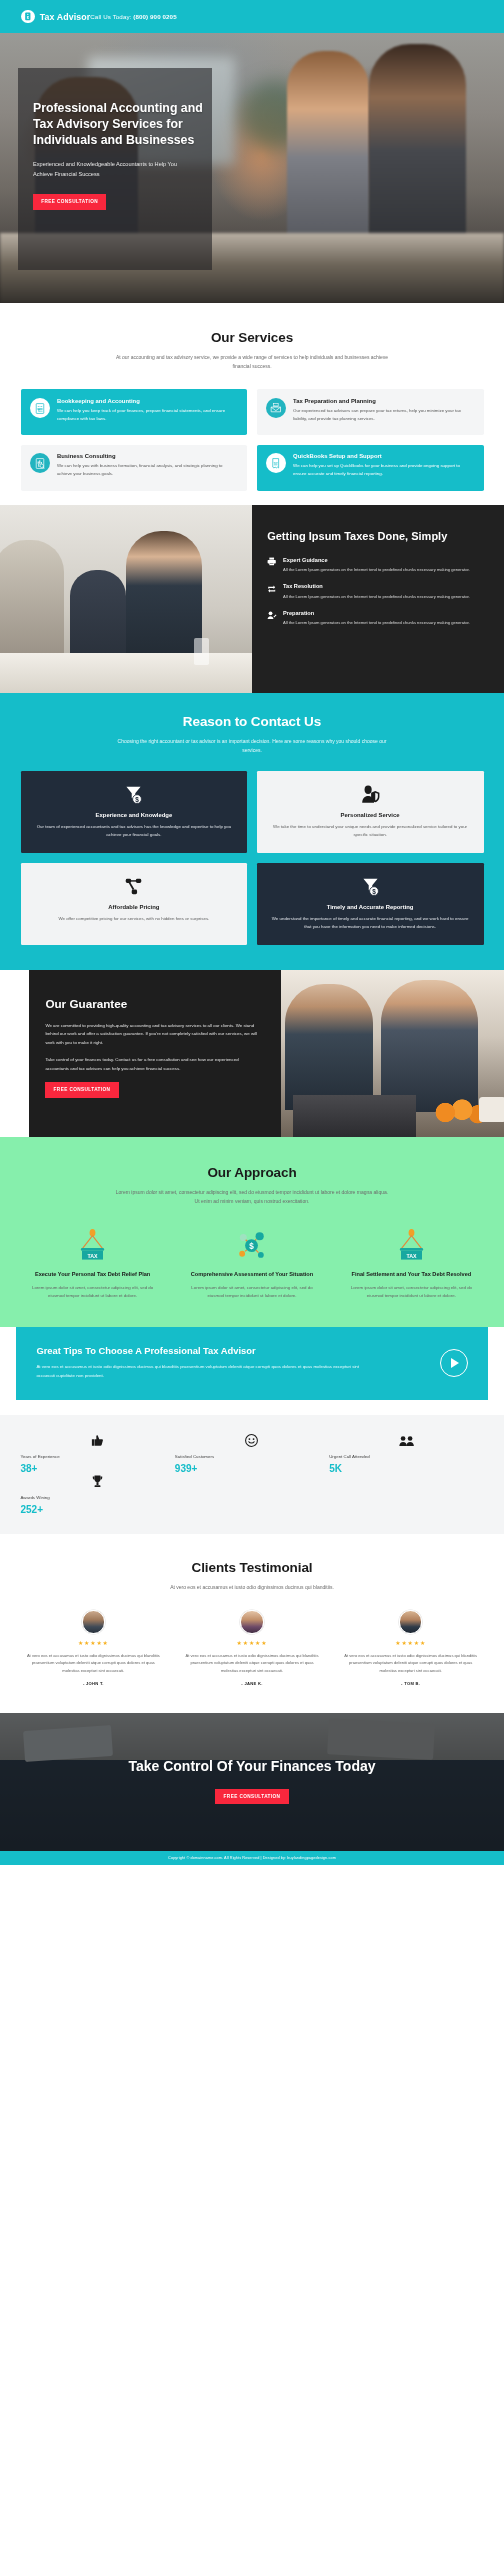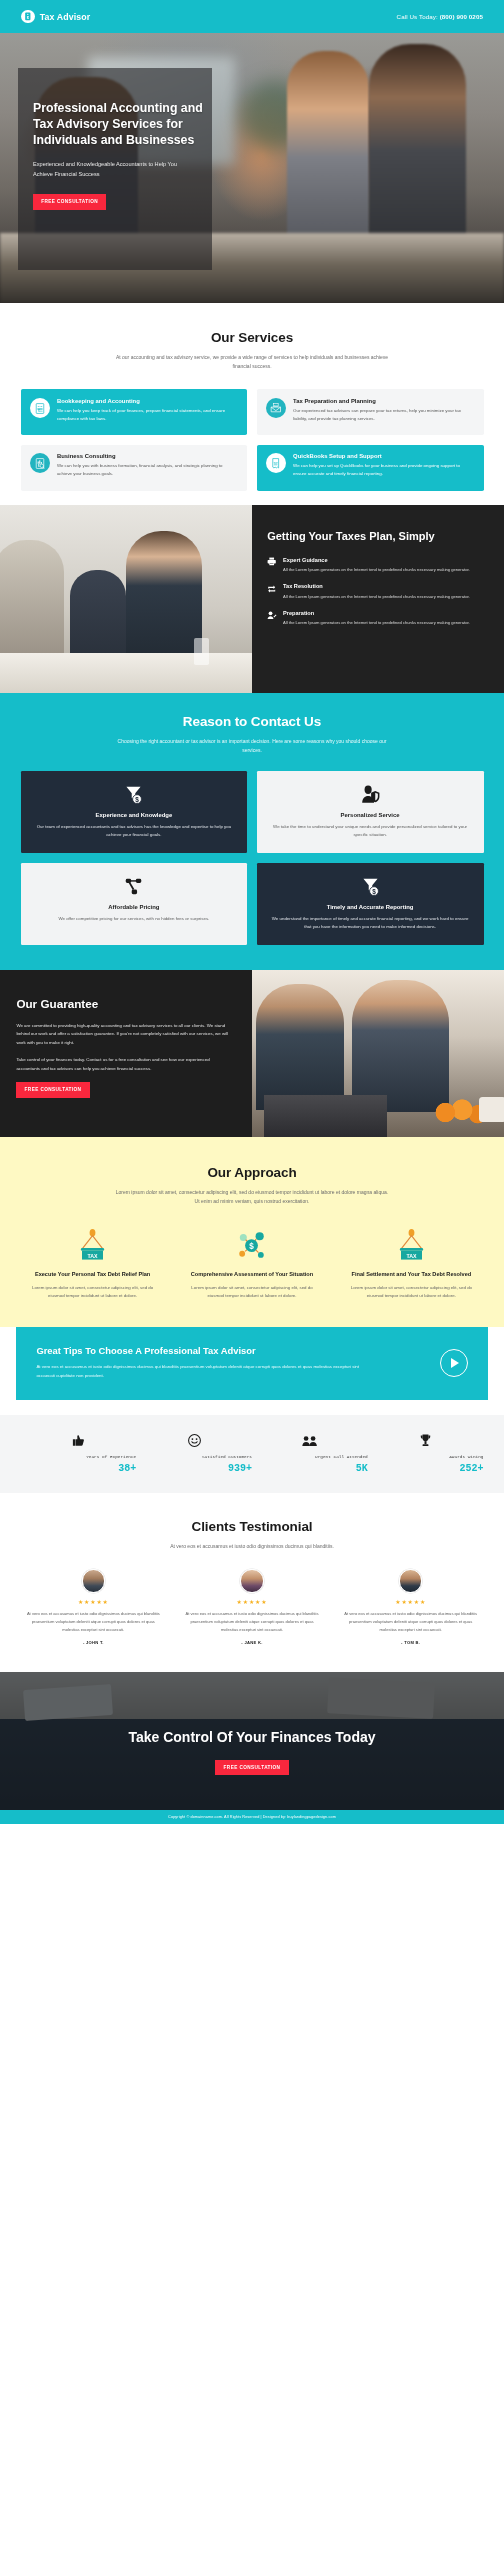--- a/index.html
+++ b/index.html
@@ -12,21 +12,20 @@
   }
   .wrap { width:504px; margin:0 auto; }
   .container { width:463px; margin:0 auto; }
 
   
   .topbar {
     background:#15bdc9;
     height:33px;
     display:flex;
     align-items:center;
-    justify-content:space-between;
     padding:0 21px;
   }
   .brand { display:flex; align-items:center; gap:5.3px; }
   .brand-mark {
     width:13.5px; height:13.5px; border-radius:50%;
     background:#fff; display:flex; align-items:center; justify-content:center;
     flex:0 0 auto;
   }
   .brand-mark svg { display:block; }
   .brand-name {
@@ -175,37 +174,37 @@
   .rcard-ico { height:22px; display:flex; align-items:center; justify-content:center; margin-bottom:6.5px; }
   .rcard-h { font-size:5.9px; font-weight:bold; margin-bottom:5.3px; }
   .rcard-p { font-size:4.4px; line-height:1.8; }
   .rcard.dark .rcard-h { color:#fff; }
   .rcard.dark .rcard-p { color:#dfe3e8; }
   .rcard.light .rcard-h { color:#1b1b1b; }
   .rcard.light .rcard-p { color:#5c5c5c; }
 
   
   .guar { display:flex; min-height:167px; }
-  .guar-left { width:252px; background:#1e1e1e; color:#fff; padding:27px 19px 0 16.4px; }
+  .guar-left { width:252px; background:#1e1e1e; color:#fff; padding:27px 19px 0 16.4px;margin-left:29px; }
   .guar-h { font-size:11.7px; font-weight:bold; margin-bottom:11.7px; }
   .guar-p { font-size:4.4px; line-height:1.95; color:#e2e2e2; margin-bottom:8.8px; }
   .guar-right { flex:1; position:relative; overflow:hidden;
     background:linear-gradient(180deg,#d8cec2 0%,#b4a header 60%,#8e8madem 100%); }
   .gp-bg{position:absolute;inset:0;background:linear-gradient(180deg,#efe9e0 0%,#cfc6ba 40%,#6d6256 100%);}
   .gp-m1{position:absolute;left:3.5px;top:14px;width:88px;height:126px;background:linear-gradient(180deg,#d5b79c 0%,#b98f6d 18%,#3b4855 40%,#222b35 100%);border-radius:39px 39px 0 0;}
   .gp-m2{position:absolute;left:100px;top:10.6px;width:97px;height:132px;background:linear-gradient(180deg,#e0c2a6 0%,#c89a76 18%,#4a5563 38%,#262f3a 100%);border-radius:42px 42px 0 0;}
   .gp-lap{position:absolute;left:11.7px;bottom:0;width:123px;height:42px;background:linear-gradient(180deg,#4a4a4e,#2b2b2f);}
   .gp-oranges{position:absolute;right:15.2px;bottom:7px;width:56px;height:35px;
     background:radial-gradient(circle at 22% 50%,#f08b21 0 9.4px,transparent 10px),
                radial-gradient(circle at 52% 42%,#f59a2e 0 10px,transparent 10.6px),
                radial-gradient(circle at 80% 55%,#e8831c 0 8.8px,transparent 9.4px);}
   .gp-cup{position:absolute;right:-2.3px;bottom:15.2px;width:27px;height:24.6px;background:#efeae2;border-radius:3.5px;}
 
   
-  .approach { padding:28px 0 27px; background:#fef9c3; }
+  .approach { padding:28px 0 27px; background:#86efac; }
   .app-grid {
     display:grid; grid-template-columns:1fr 1fr 1fr; gap:15.2px; margin-top:20px;
     text-align:center;
   }
   .app-ico { height:35px; display:flex; align-items:flex-end; justify-content:center; margin-bottom:8.2px; }
   .app-h { font-size:5.6px; font-weight:bold; color:#1b1b1b; line-height:1.5; margin-bottom:5.9px; }
   .app-p { font-size:4.4px; line-height:1.85; color:#646464; padding:0 8.2px; }
 
   
   .tips { background:#15bdc9; margin:0 16.4px; padding:17.6px 20px 20px; display:flex; align-items:center; }
@@ -217,21 +216,21 @@
     display:flex; align-items:center; justify-content:center; margin-left:14px; flex:0 0 28px;
     cursor:pointer;
   }
   .play .tri {
     width:0;height:0;border-left:8.8px solid #fff;
     border-top:5.3px solid transparent;border-bottom:5.3px solid transparent;margin-left:2.3px;
   }
 
   
   .stats { background:#f4f5f6; padding:17.6px 0 19px; margin-top:15.2px; }
-  .stats-grid { display:grid; grid-template-columns:repeat(4,1fr); text-align:right;font-family:Liberation Mono, monospace; }
+  .stats-grid { display:grid; grid-template-columns:repeat(3,1fr); text-align:left; }
   .stat-ico { height:15.2px; display:flex; align-items:center; justify-content:center; margin-bottom:5.9px; }
   .stat-l { font-size:4.4px; color:#444; margin-bottom:4.1px; }
   .stat-v { font-size:10px; font-weight:bold; color:#15bdc9; }
 
   
   .testi { padding:26px 0 27px; background:#fff; }
   .testi-grid { display:grid; grid-template-columns:repeat(3,1fr); gap:13px; margin-top:17.6px; text-align:center; }
   .avatar {
     width:23.5px;height:23.5px;border-radius:50%;margin:0 auto 5.9px;
     border:1.2px solid #fff; box-shadow:0 0 0 0.6px #e2e2e2;
@@ -246,21 +245,21 @@
   
   .cta { position:relative; height:138px; overflow:hidden; }
   .cta-bg {
     position:absolute; inset:0;
     background:linear-gradient(180deg,#2b3a4a 0%,#24303d 40%,#1a232c 100%);
   }
   .cta-desk{position:absolute;left:0;right:0;top:0;height:47px;background:linear-gradient(180deg,#e7e3db,#b9b2a6);filter:blur(0.6px);}
   .cta-h1{position:absolute;left:23.5px;top:15.2px;width:88px;height:30.5px;background:#f3f1ec;border-radius:2.3px;transform:rotate(-4deg);}
   .cta-h2{position:absolute;left:328px;top:8.2px;width:106px;height:36px;background:#dcd7cd;border-radius:2.3px;transform:rotate(3deg);}
   .cta-scrim{position:absolute;inset:0;background:rgba(20,26,32,.68);}
-  .cta-inner { position:relative; text-align:center; padding-top:56px; }
+  .cta-inner { position:relative; text-align:center; padding-top:44px; }
   .cta-title { color:#fff; font-size:14px; font-weight:bold; line-height:1.35; margin-bottom:13px; }
 
   
   .footer {
     background:#15bdc9; color:#fff; text-align:center;
     font-size:3.8px; padding:5.3px 0; letter-spacing:0.1px;
   }
 </style>
 </head>
 <body>
@@ -380,21 +379,21 @@
   <div class="taxes">
     <div class="taxes-photo">
       <div class="tp-wall"></div>
         <div class="tp-p1"></div>
         <div class="tp-p2"></div>
       <div class="tp-p3"></div>
         <div class="tp-table"></div>
         <div class="tp-glass"></div>
     </div>
     <div class="taxes-dark">
-      <div class="taxes-h">Getting Your Taxes Plan, Simply</div>
+      <div class="taxes-h">Getting Ipsum Taxes Done, Simply</div>
 
       <div class="feat">
         <span class="feat-ico">
           <svg width="9.4" height="8.8" viewBox="0 0 16 15">
             <rect x="4" y="1" width="8" height="3.5" fill="#fff"></rect>
             <rect x="1" y="5" width="14" height="6" rx="1.2" fill="#fff"></rect>
             <rect x="4" y="10" width="8" height="4" fill="#fff"></rect>
             <rect x="5" y="11" width="6" height="0.8" fill="#212121"></rect>
           </svg>
         </span>

